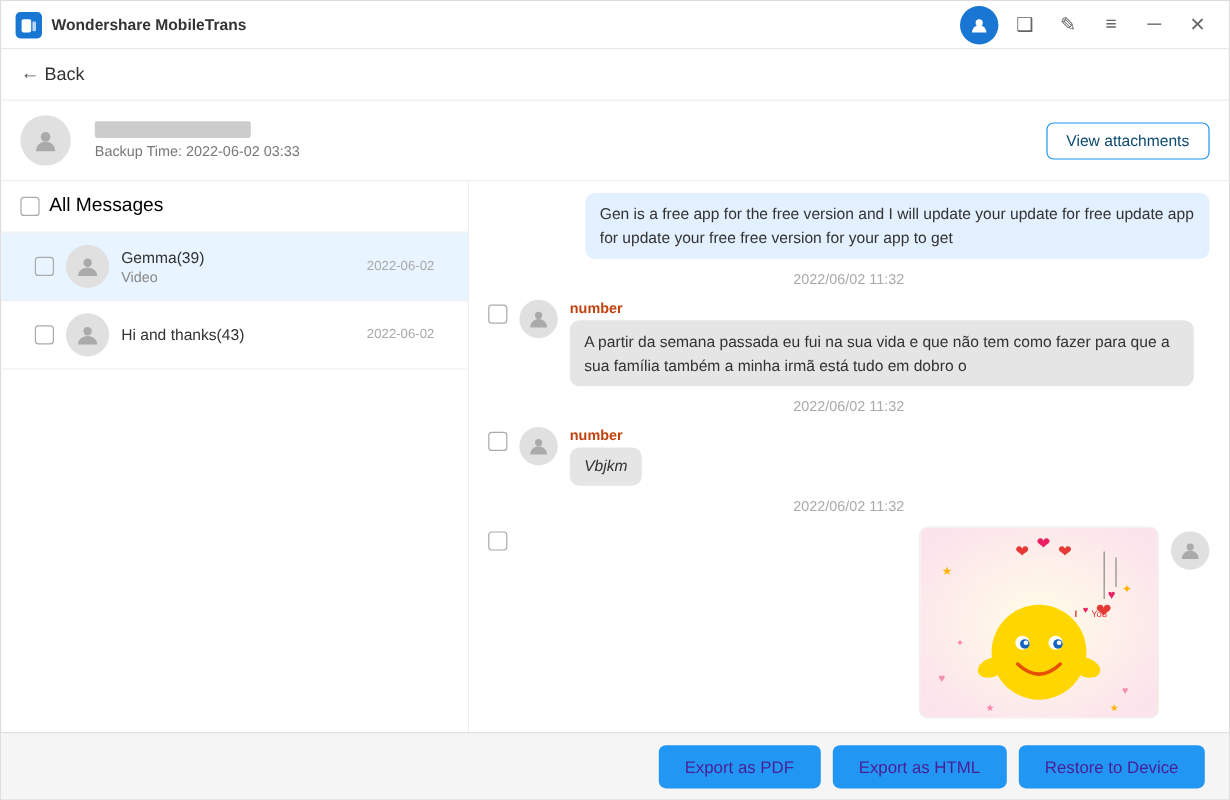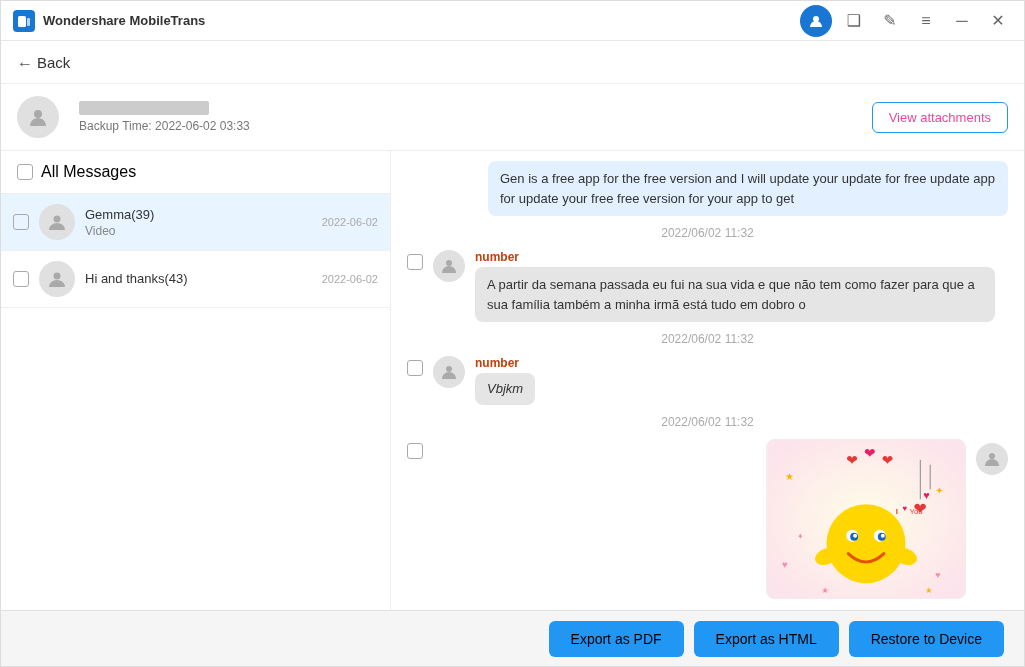--- a/index.html
+++ b/index.html
@@ -21,32 +21,32 @@
     .back-btn { display: flex; align-items: center; gap: 4px; cursor: pointer; color: #333; font-size: 15px; font-weight: 500; border: none; background: transparent; }
     .back-arrow { font-size: 16px; color: #555; }
 
     
     .profile-section { padding: 12px 16px; display: flex; align-items: center; justify-content: space-between; border-bottom: 1px solid #eee; flex-shrink: 0; }
     .profile-left { display: flex; align-items: center; gap: 20px; }
     .avatar-circle { width: 42px; height: 42px; border-radius: 50%; background: #e0e0e0; display: flex; align-items: center; justify-content: center; }
     .profile-info { display: flex; flex-direction: column; }
     .profile-name { font-size: 14px; font-weight: 500; color: #333; background: #ccc; width: 130px; height: 14px; border-radius: 2px; }
     .backup-time { font-size: 12px; color: #777; margin-top: 4px; }
-    .view-attachments-btn { background: #fff; border: 1.5px solid #2196f3; color: #ec4899; padding: 7px 16px; border-radius: 6px; font-size: 13px; cursor: pointer; font-weight: 500; }
+    .view-attachments-btn { background: #fff; border: 1.5px solid #2196f3; color: #0c4a6e; padding: 7px 16px; border-radius: 6px; font-size: 13px; cursor: pointer; font-weight: 500; }
 
     
     .main-content { display: flex; flex: 1; overflow: hidden; }
 
     
     .left-panel { width: 390px; border-right: 1px solid #eee; display: flex; flex-direction: column; flex-shrink: 0; }
     .all-messages-row { padding: 12px 16px; display: flex; align-items: center; gap: 8px; border-bottom: 1px solid #eee; }
     .checkbox { width: 16px; height: 16px; border: 1.5px solid #aaa; border-radius: 3px; display: inline-flex; align-items: center; justify-content: center; cursor: pointer; flex-shrink: 0; }
 
     .conversation-list { overflow-y: auto; flex: 1; }
-    .conv-item { display: flex; align-items: center; gap: 10px; padding: 10px 12px; cursor: pointer; border-bottom: 1px solid #f0f0f0; }
+    .conv-item { display: flex; align-items: center; gap: 10px; padding: 10px 28px; cursor: pointer; border-bottom: 1px solid #f0f0f0; }
     .conv-item.active { background: #e8f4ff; }
     .conv-avatar { width: 36px; height: 36px; border-radius: 50%; background: #e0e0e0; display: flex; align-items: center; justify-content: center; flex-shrink: 0; }
     .conv-info { flex: 1; min-width: 0; }
     .conv-name { font-size: 13px; font-weight: 500; color: #333; }
     .conv-preview { font-size: 12px; color: #888; margin-top: 2px; }
     .conv-date { font-size: 11px; color: #aaa; flex-shrink: 0; }
 
     
     .right-panel { flex: 1; display: flex; flex-direction: column; overflow: hidden; }
     .messages-area { flex: 1; overflow-y: auto; padding: 10px 16px; background: #fff; }
@@ -59,21 +59,21 @@
     .msg-bubble { background: #e5e5e5; border-radius: 8px; padding: 8px 12px; font-size: 13px; color: #333; max-width: 520px; line-height: 1.5; display: inline-block; }
     .msg-bubble.highlight { background: #e3f0ff; }
     .msg-bubble.small { display: inline-block; padding: 6px 12px; font-style: italic; }
 
     .timestamp-row { text-align: center; font-size: 12px; color: #aaa; margin: 10px 0; }
     .sticker-area { width: 200px; height: 160px; position: relative; overflow: hidden; border-radius: 8px; border: 1px solid #eee; background: linear-gradient(160deg, #fffde7 0%, #fce4ec 60%, #ffe0b2 100%); }
 
     
     .footer { height: 56px; background: #f5f5f5; border-top: 1px solid #e0e0e0; display: flex; align-items: center; justify-content: flex-end; gap: 10px; padding: 0 20px; flex-shrink: 0; }
     .footer-btn { padding: 10px 22px; border-radius: 6px; font-size: 14px; cursor: pointer; font-weight: 500; border: none; }
-    .footer-btn.primary { background: #2196f3; color: #000000; }
+    .footer-btn.primary { background: #2196f3; color: #4c1d95; }
 
     
     .sticker-svg { width: 100%; height: 100%; }
   </style>
 </head>
 <body>
 
 <div class="app-window">
 
   <div class="title-bar">

